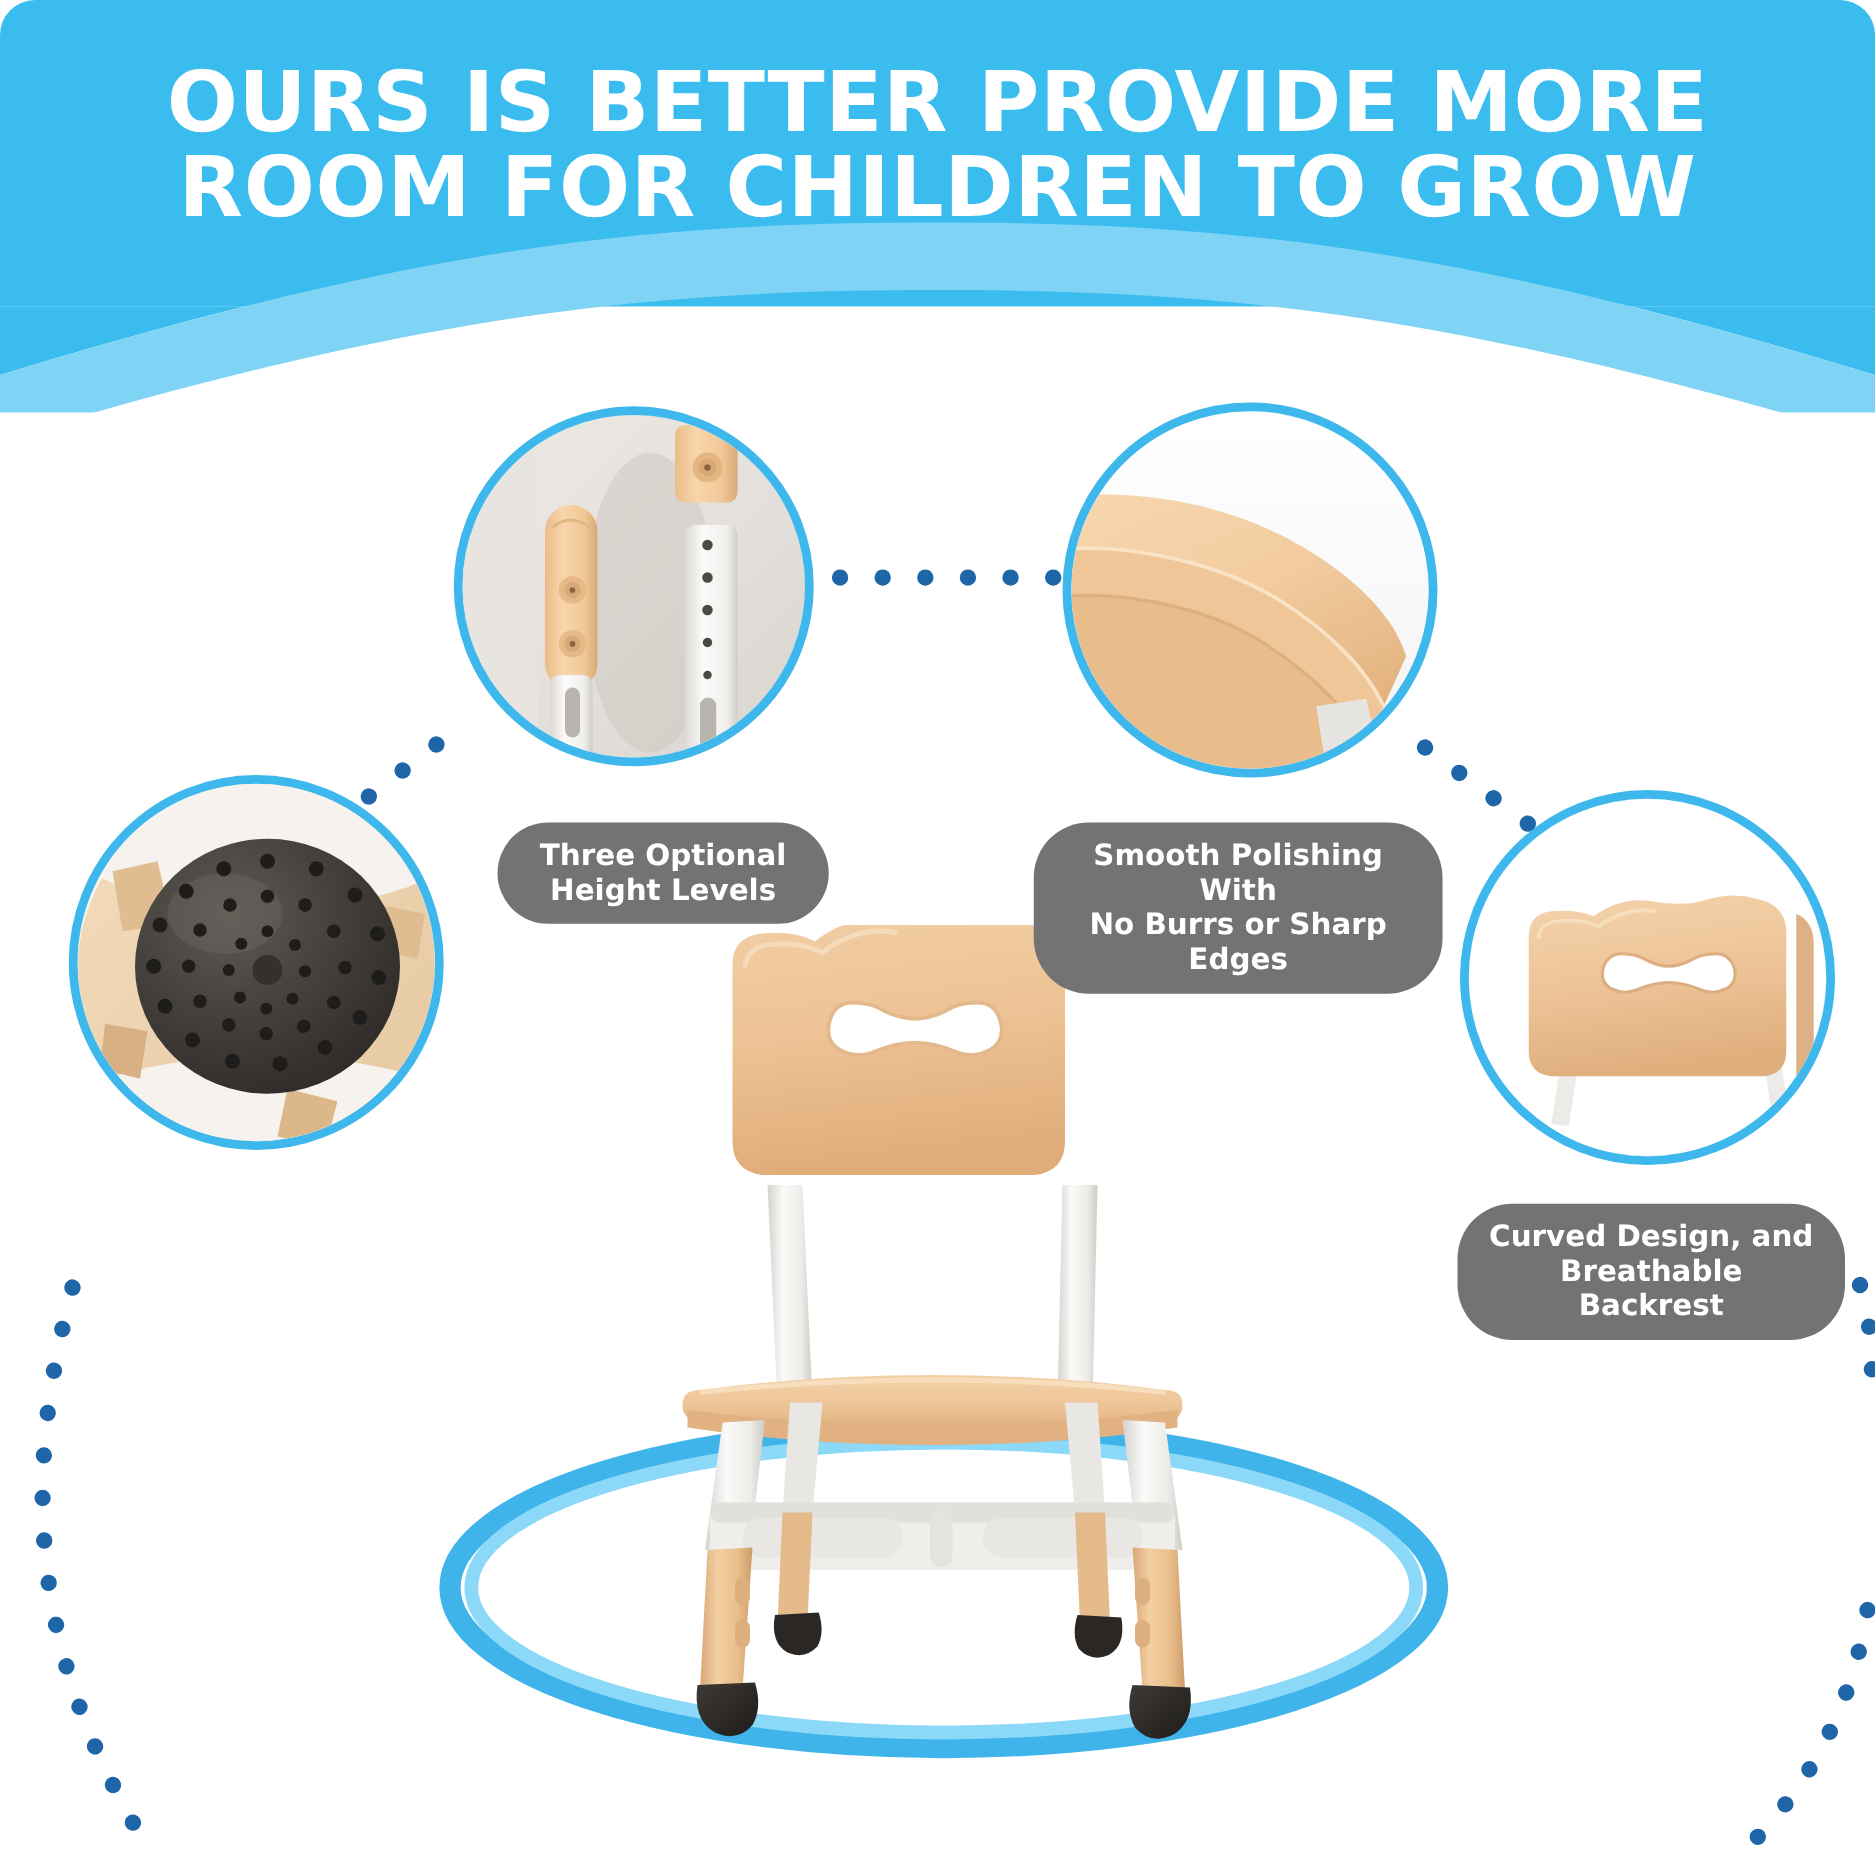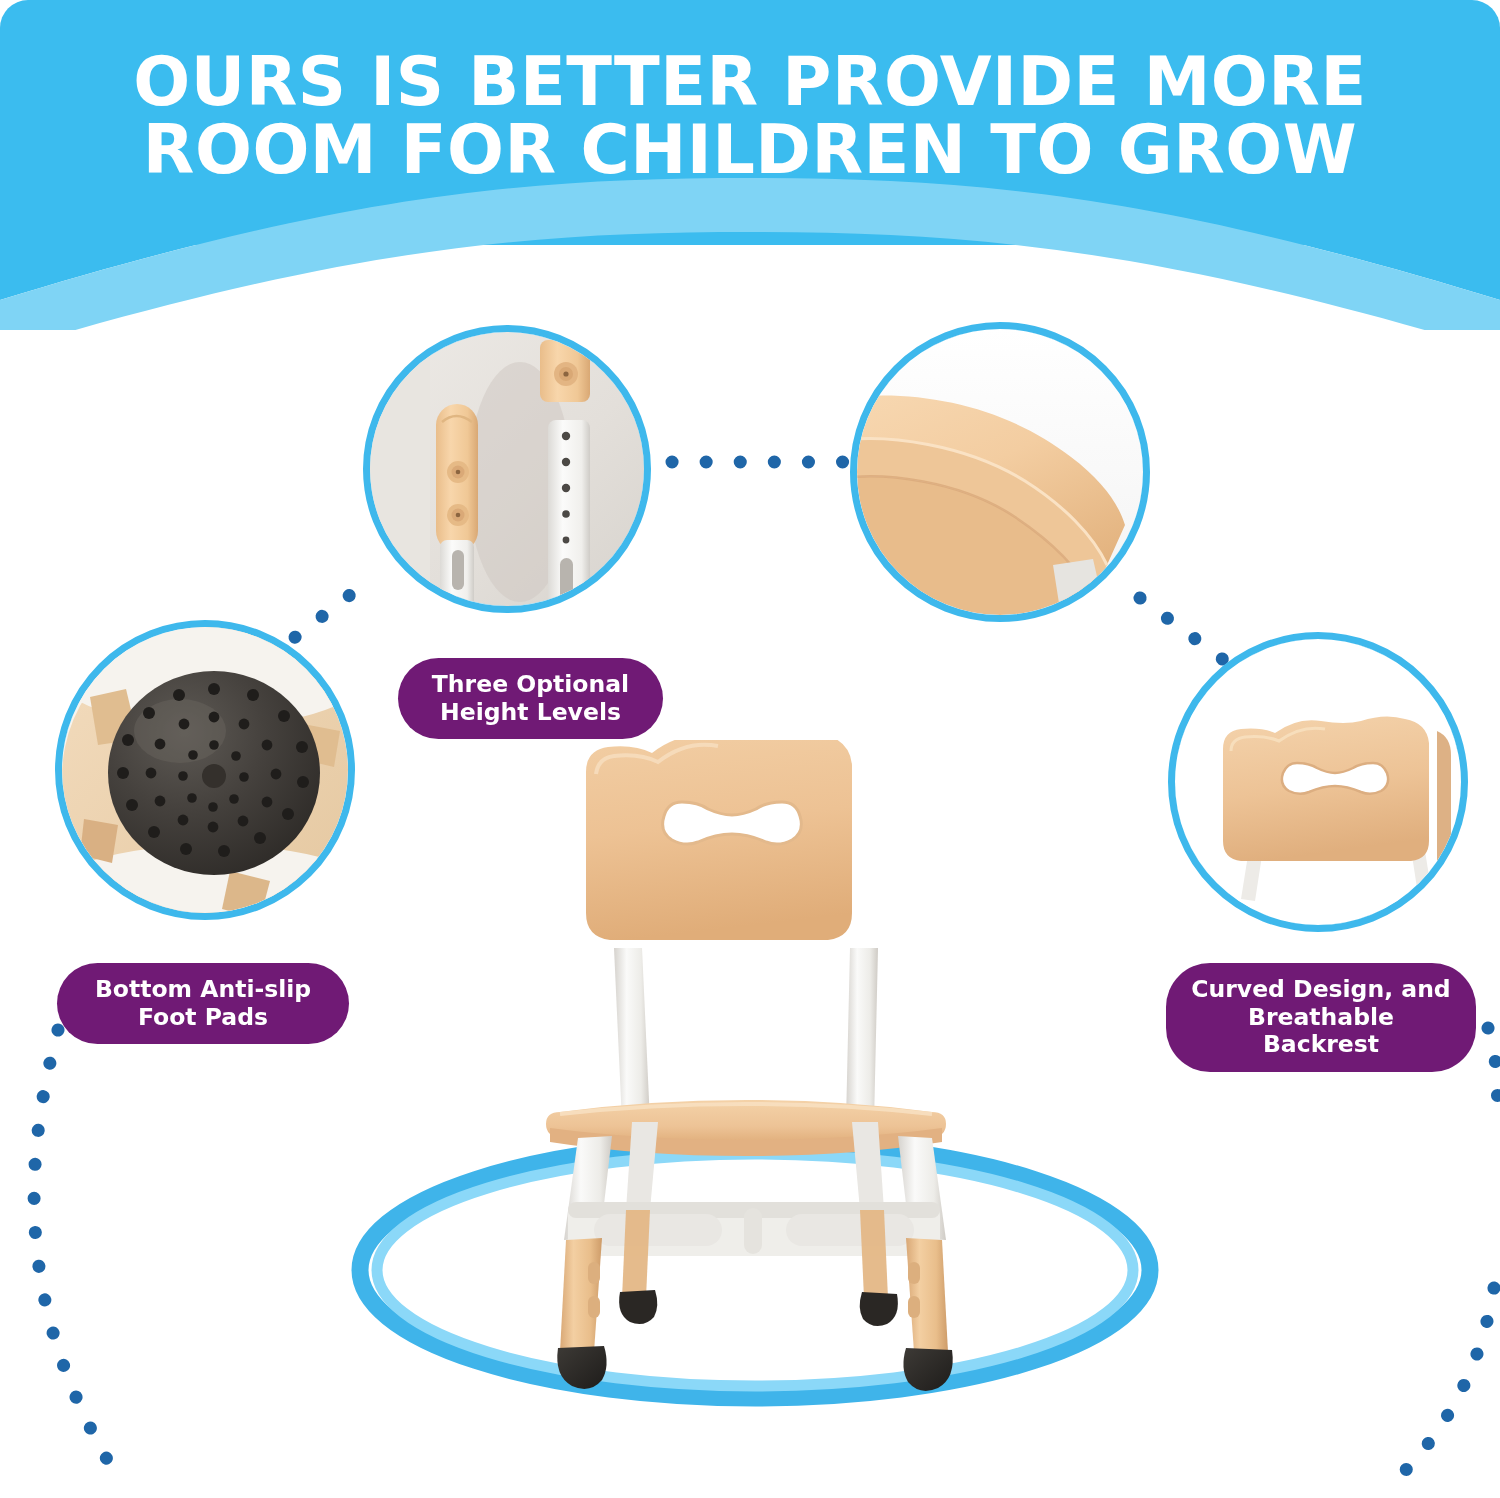--- a/index.html
+++ b/index.html
@@ -81,21 +81,21 @@
   
   #circle-smooth { left: 850px; top: 322px; width: 300px; height: 300px; }
   
   #circle-footpad { left: 55px; top: 620px; width: 300px; height: 300px; }
   
   #circle-backrest { left: 1168px; top: 632px; width: 300px; height: 300px; }
 
   
   .pill {
     position: absolute;
-    background: #701a75;
+    background: #737373;
     color: #ffffff;
     border-radius: 44px;
     font-family: "DejaVu Sans", sans-serif;
     font-weight: 700;
     font-size: 23.5px;
     line-height: 1.18;
     text-align: center;
     padding: 13px 22px;
     box-sizing: border-box;
     white-space: pre-line;
@@ -372,23 +372,23 @@
                  q-8,-5 -20,-5 Z" fill="#FFFFFF" stroke="#DCAE81" stroke-width="2.5"></path>
 
         <path d="M56,112 q0,-12 14,-14 q20,-2 34,4 q22,-16 46,-12" fill="none" stroke="#F8E0C0" stroke-width="3" opacity="0.85"></path>
       </svg>
     </div>
   </div>
 
   <div class="pill" id="pill-height">Three Optional
 Height Levels</div>
 
-
-  <div class="pill" id="pill-footpad">Bottom Anti-slip
-Foot Pads</div>
+  <div class="pill" id="pill-smooth">Smooth Polishing With
+No Burrs or Sharp Edges</div>
+
 
   <div class="pill" id="pill-backrest">Curved Design, and
 Breathable Backrest</div>
 
   <div id="chair-stage">
     <svg class="chair-svg" width="810" height="680" viewBox="0 0 810 680">
       <defs>
         <linearGradient id="backg" x1="0" y1="0" x2="0.15" y2="1">
           <stop offset="0%" stop-color="#F2CEA4"></stop>
           <stop offset="50%" stop-color="#EDC294"></stop>

